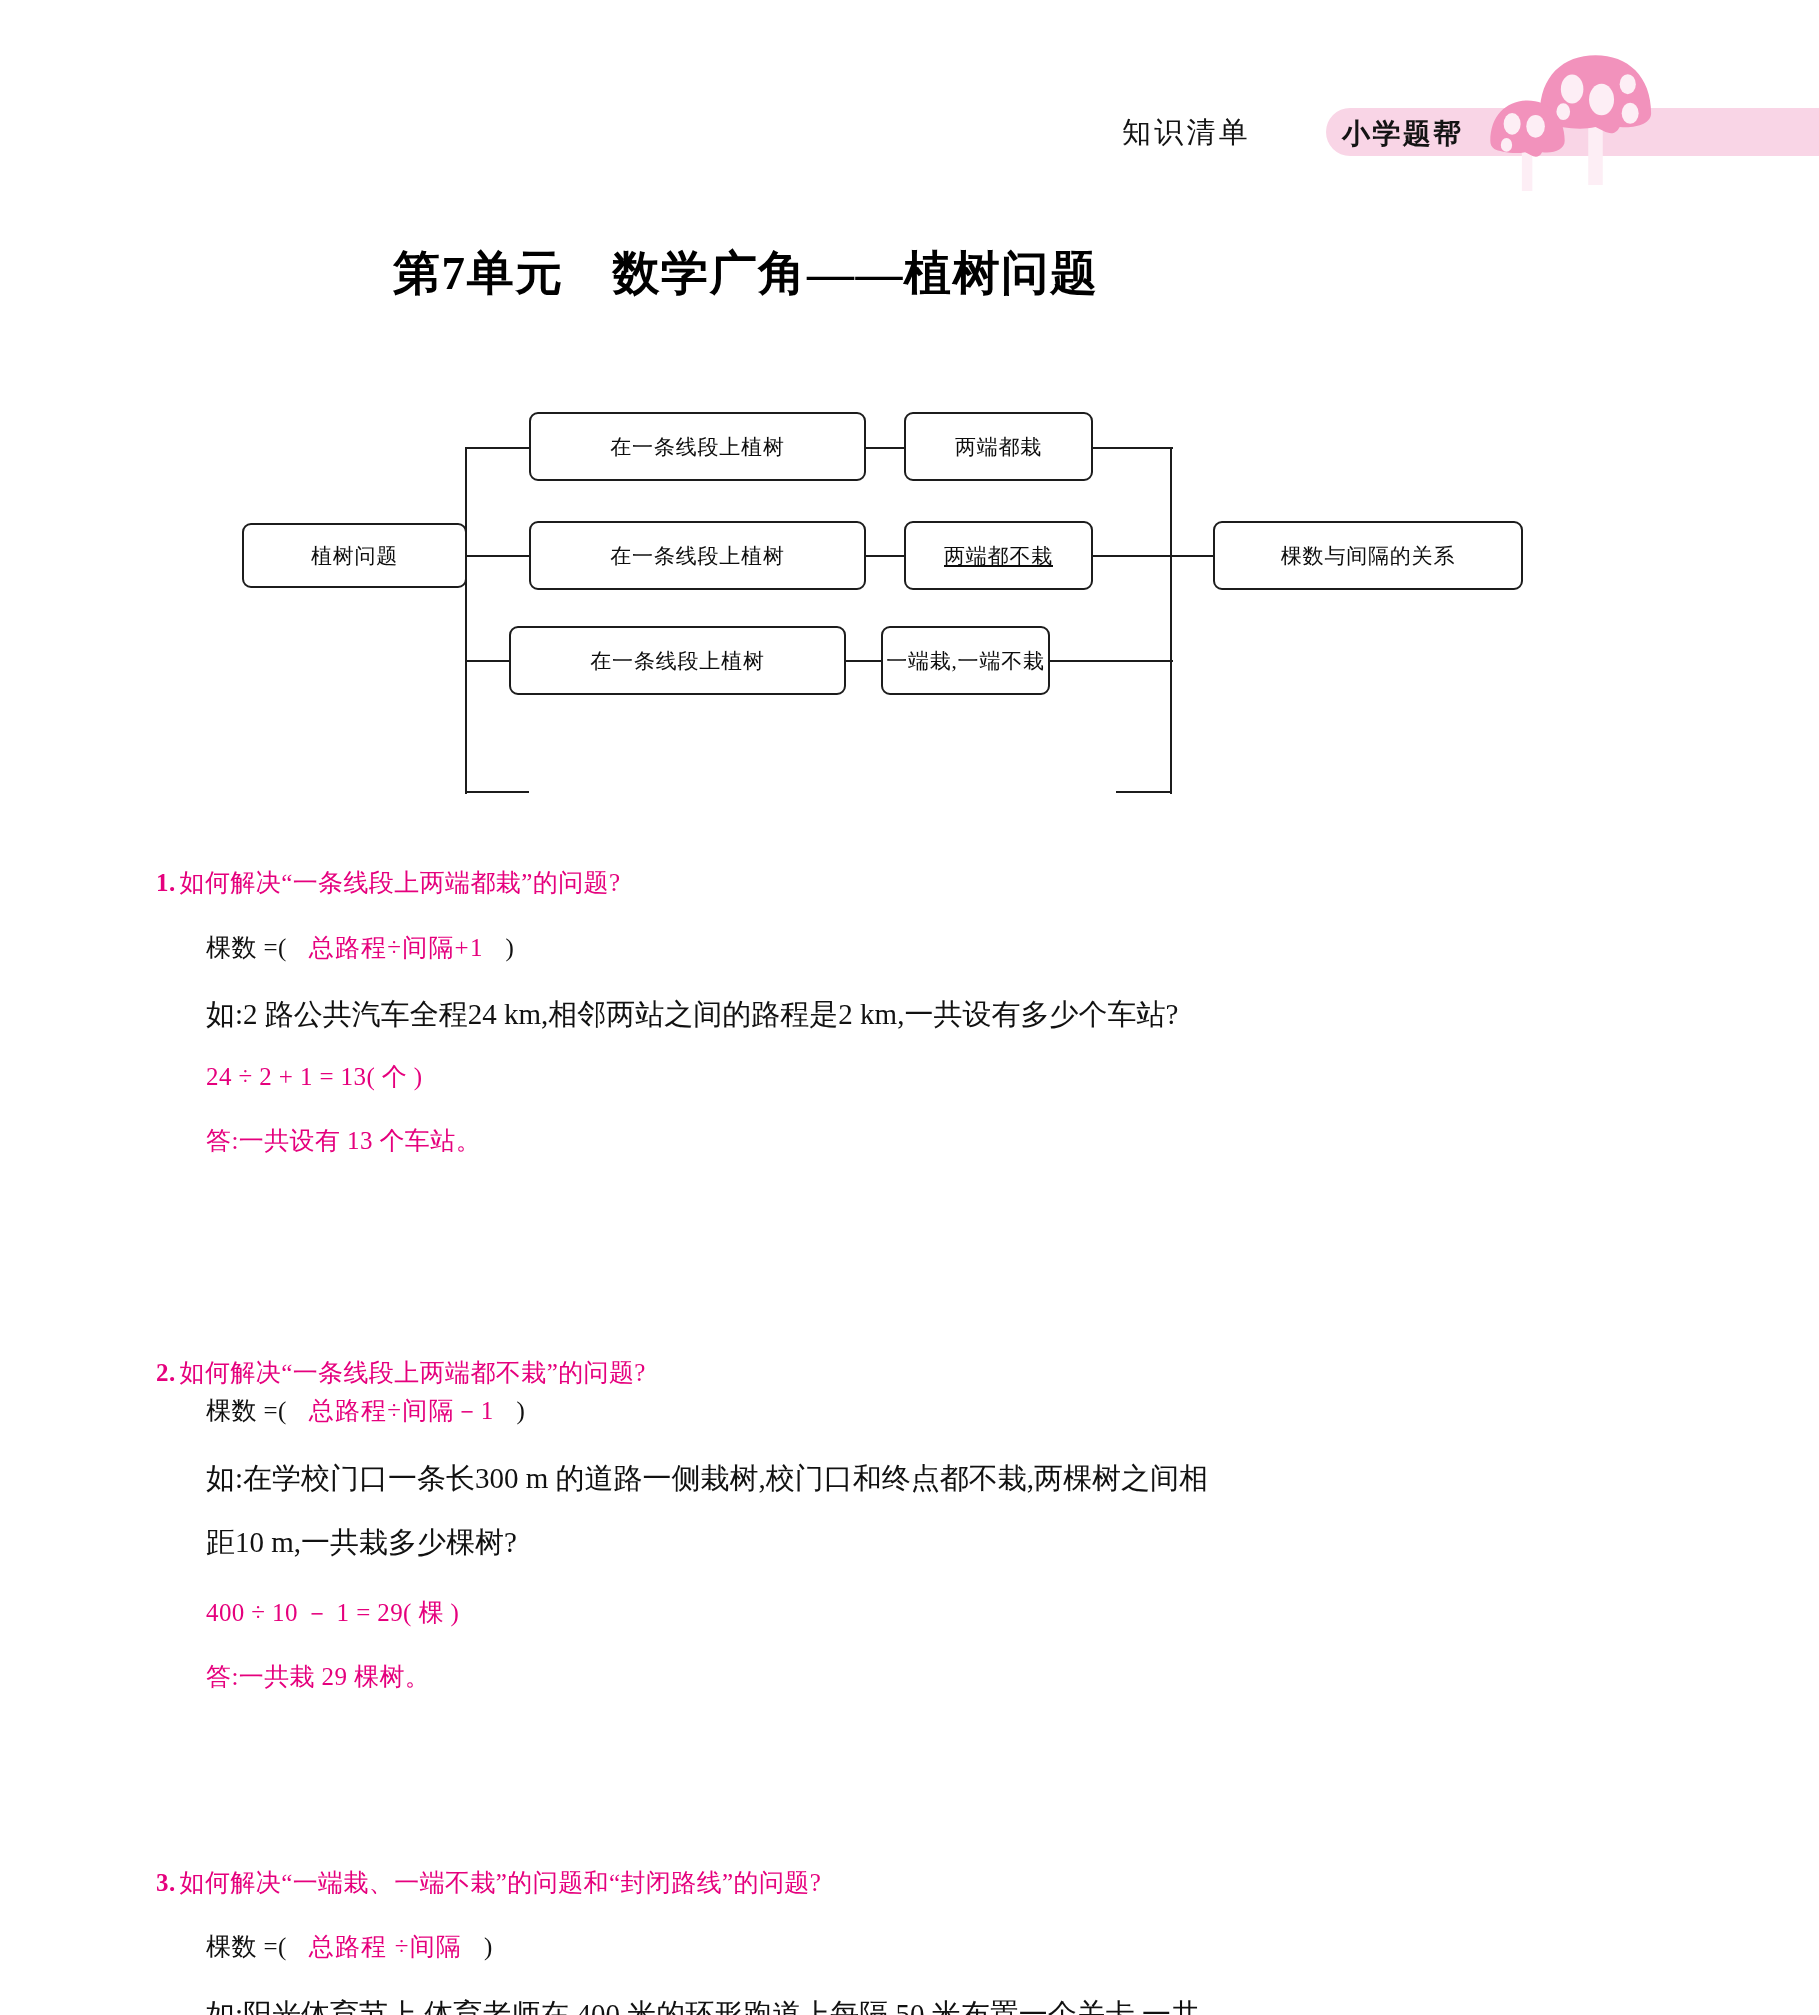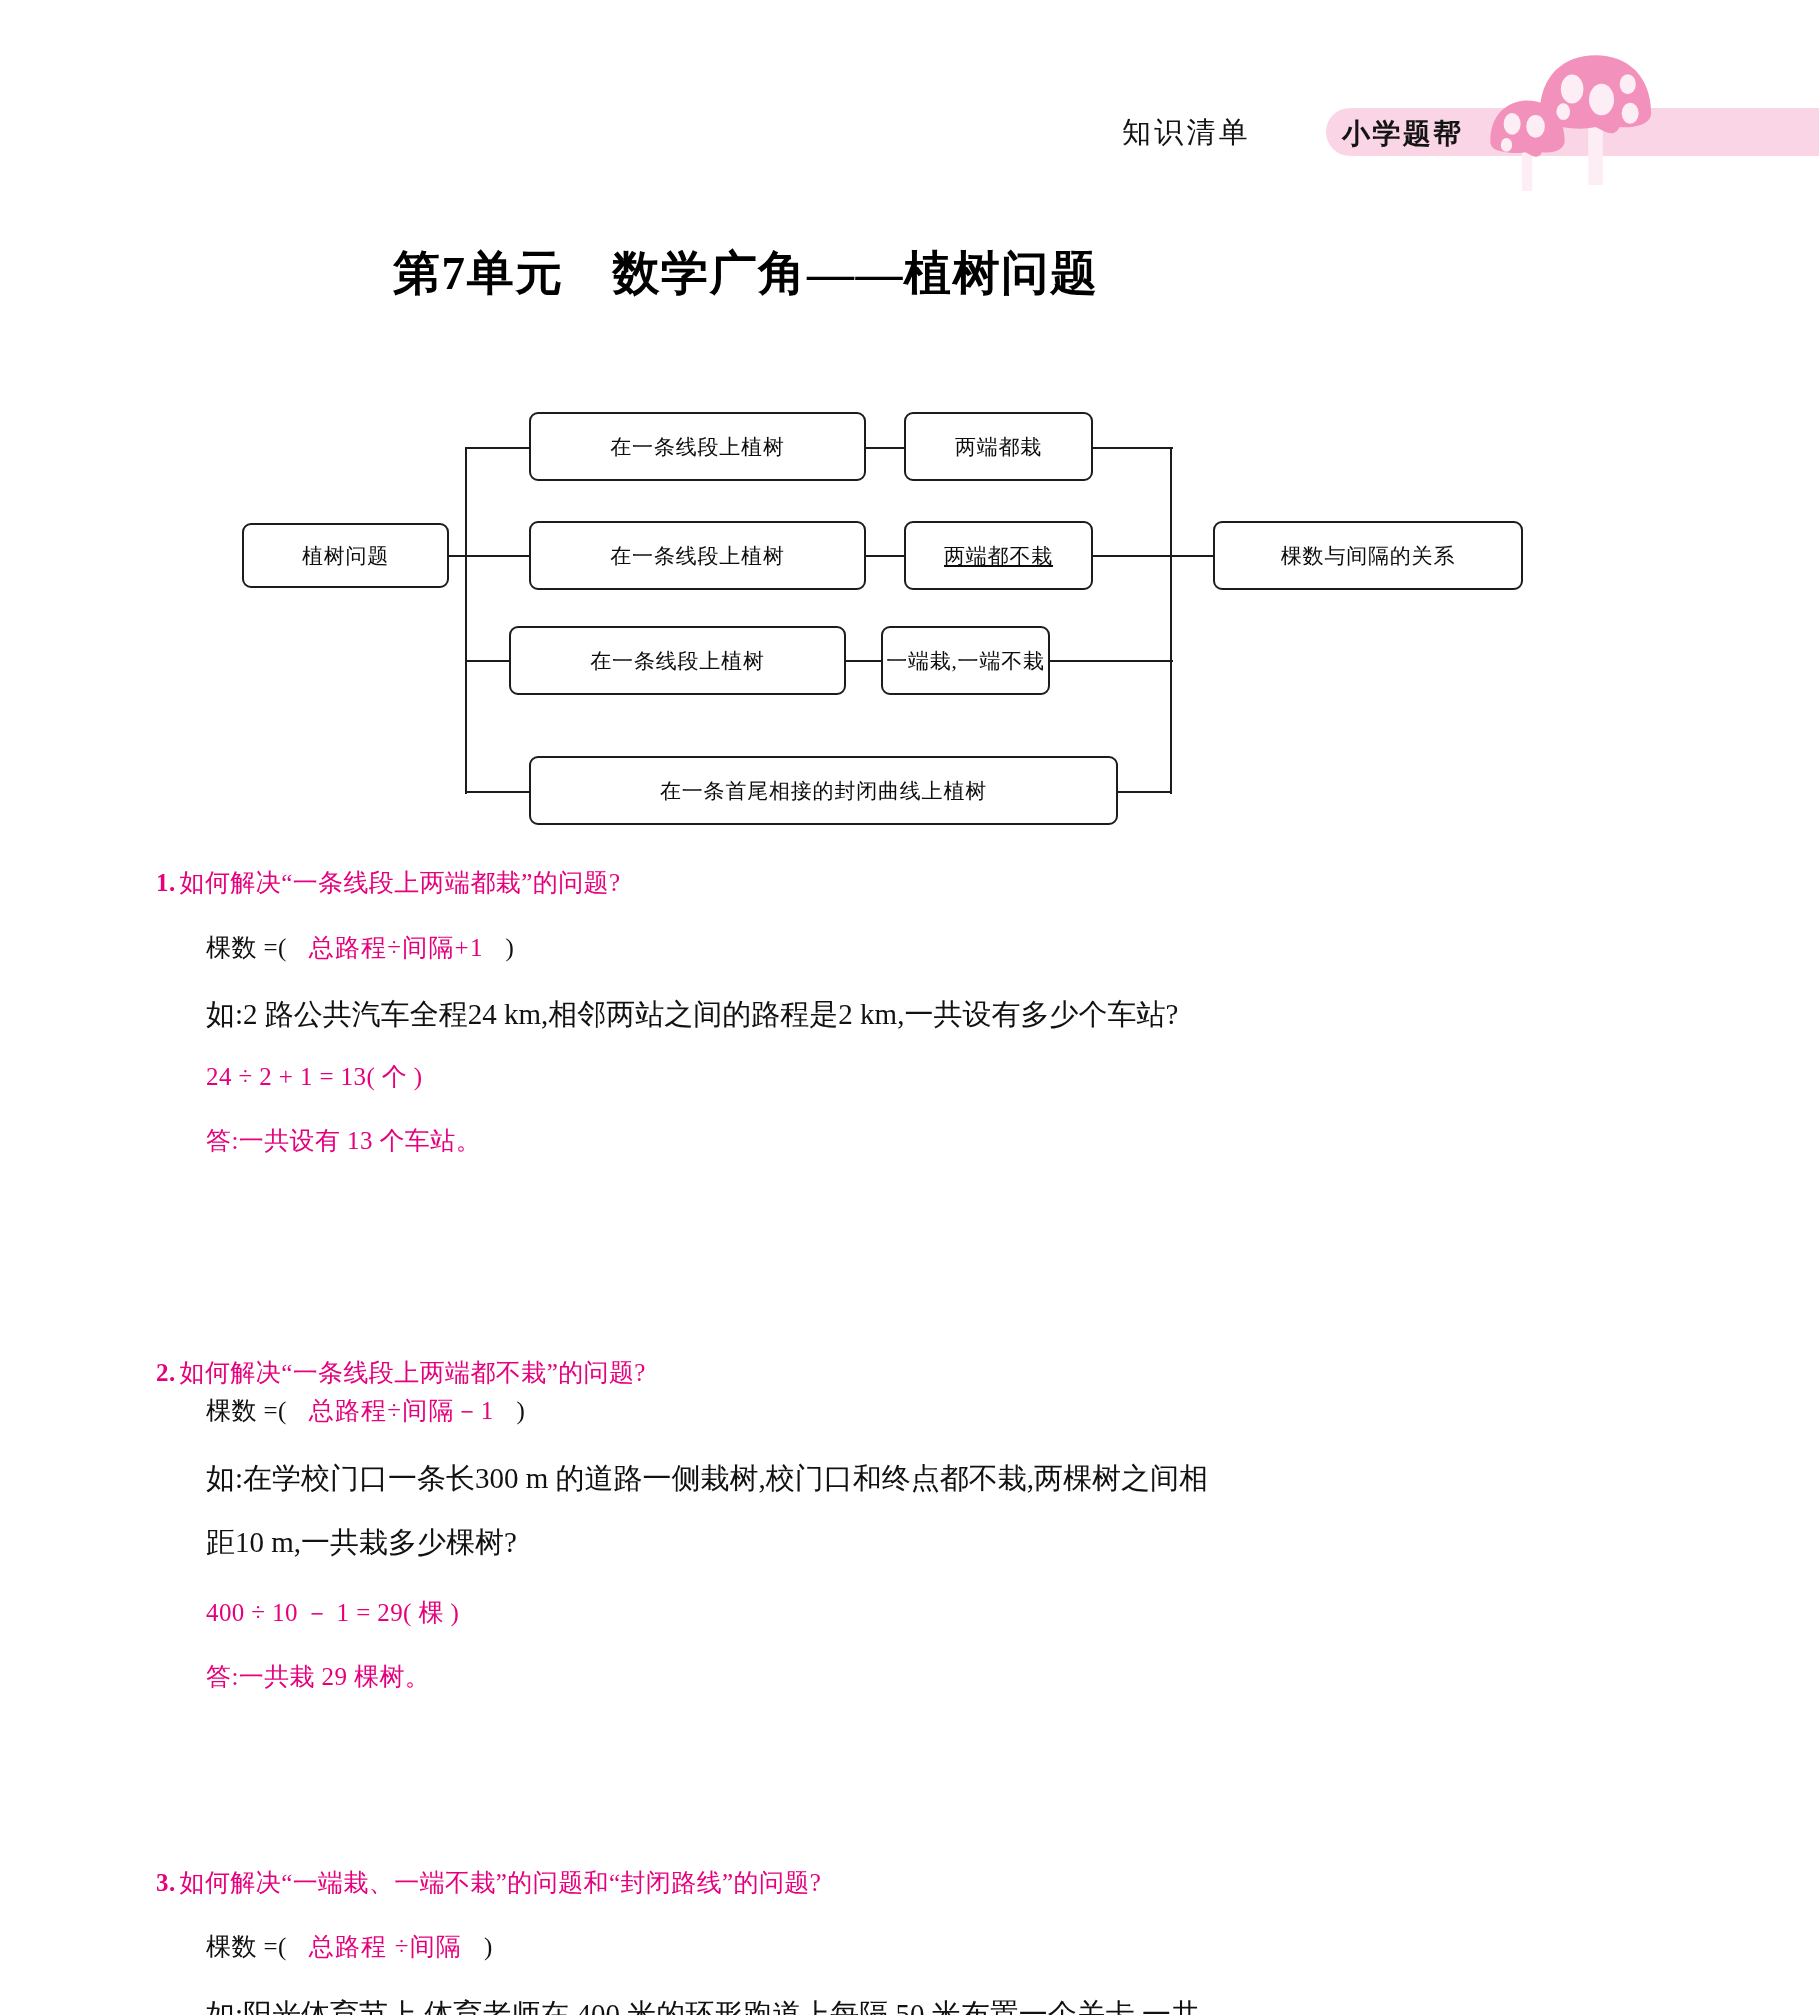--- a/index.html
+++ b/index.html
@@ -207,21 +207,21 @@
   <div class="dline" style="left:843px; top:265px; width:38px; height:2.4px;"></div>
 
   <div class="dline" style="left:1092px; top:52px; width:81px; height:2.4px;"></div>
   <div class="dline" style="left:1092px; top:160px; width:81px; height:2.4px;"></div>
   <div class="dline" style="left:1048px; top:265px; width:125px; height:2.4px;"></div>
   <div class="dline" style="left:1116px; top:396px; width:56px; height:2.4px;"></div>
 
   <div class="dline" style="left:1170px; top:52px; width:2.4px; height:347px;"></div>
   <div class="dline" style="left:1170px; top:160px; width:44px; height:2.4px;"></div>
 
-  <div class="dnode" style="left:242px; top:128px; width:207px; height:65px;">
+  <div class="dnode" style="left:242px; top:128px; width:225px; height:65px;">
     <span>植树问题</span>
   </div>
 
   <div class="dnode" style="left:529px; top:17.3px; width:337px; height:69px;">
     <span>在一条线段上植树</span>
   </div>
   <div class="dnode" style="left:904px; top:17.3px; width:189px; height:69px;">
     <span>两端都栽</span>
   </div>
 
@@ -232,23 +232,20 @@
     <span>两端都不栽</span>
   </div>
 
   <div class="dnode" style="left:509px; top:231px; width:337px; height:69px;">
     <span>在一条线段上植树</span>
   </div>
   <div class="dnode" style="left:881px; top:231px; width:169px; height:69px;">
     <span>一端栽,一端不栽</span>
   </div>
 
-  <div class="dnode" style="left:529px; top:361px; width:589px; height:69px;">
-    <span>在一条首尾相接的封闭曲线上植树</span>
-  </div>
 
   <div class="dnode" style="left:1213px; top:126px; width:310px; height:69px;">
     <span>棵数与间隔的关系</span>
   </div>
 </div>
 
 <div class="qblock">
   <div class="qhead" style="top:866px;">
     <span class="qnum">1.</span><span>如何解决“一条线段上两端都栽”的问题?</span>
   </div>

